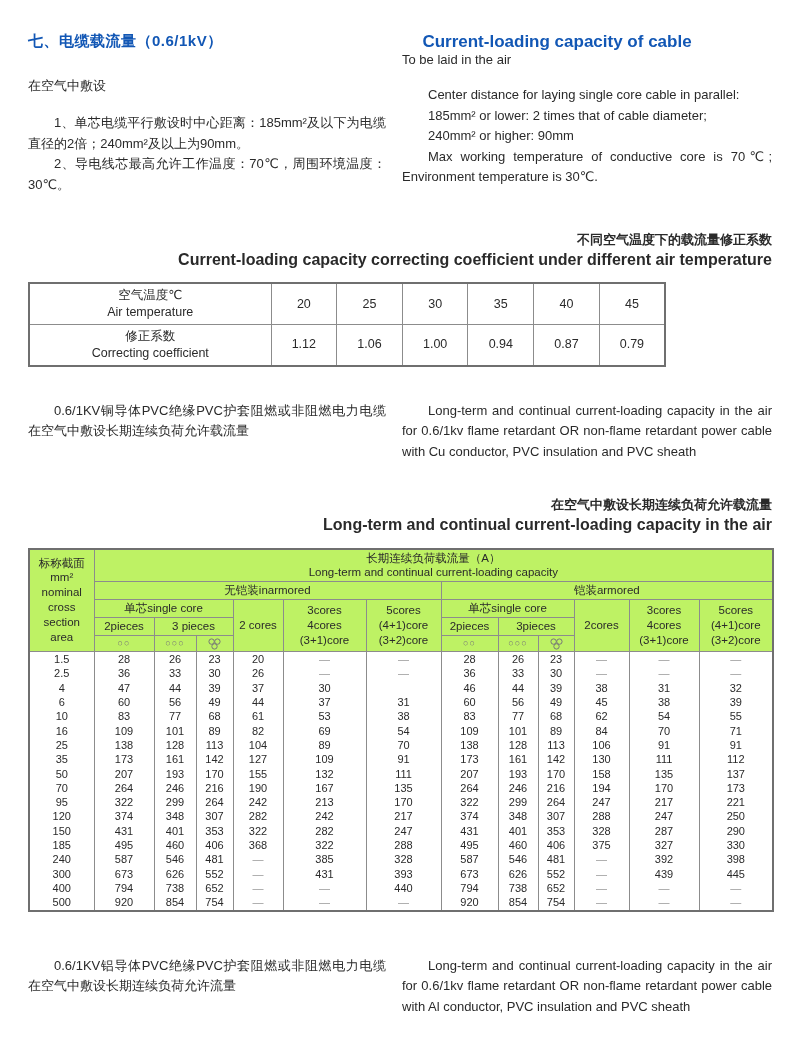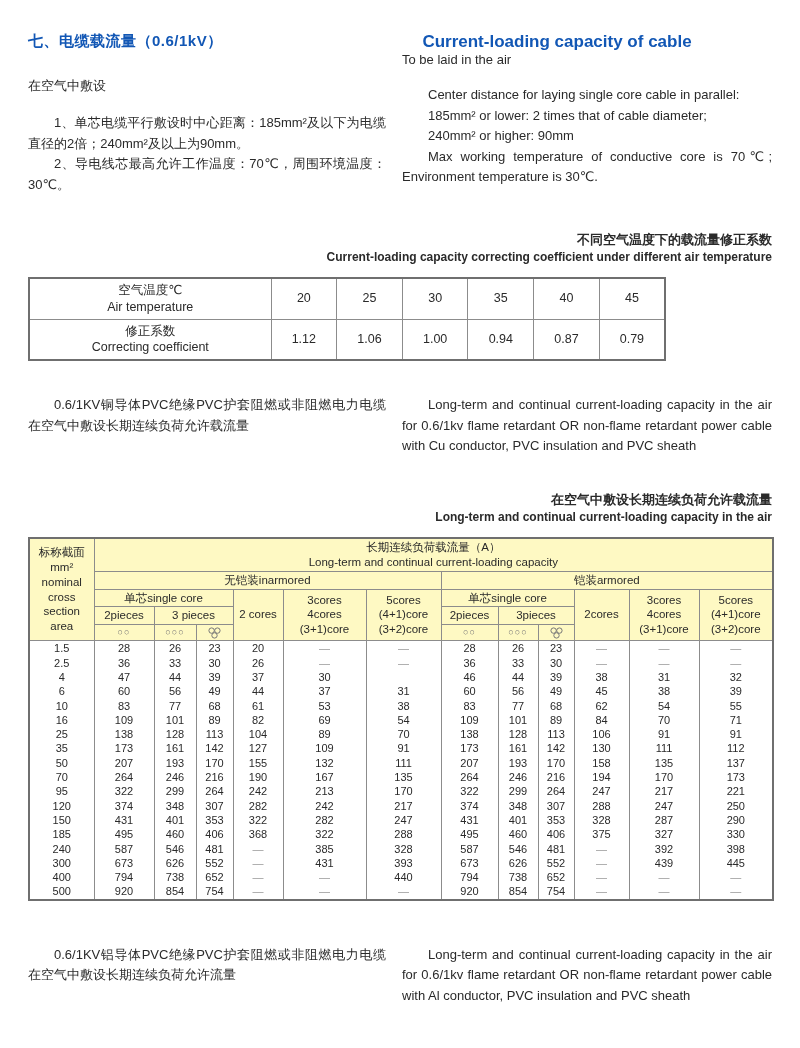--- a/index.html
+++ b/index.html
@@ -20,33 +20,33 @@
 
   .laid { font-size:13px; margin-bottom:18px; }
 
   .body-zh p, .body-en p { font-size:13px; line-height:1.58; }
   .body-zh p { text-align: justify; }
   .ind { text-indent: 2em; }
   .body-en p { text-align: justify; }
 
   .sec-title { text-align: right; margin-top: 36px; }
   .sec-title .t-zh { font-weight: bold; font-size: 13px; line-height: 1.35; }
-  .sec-title .t-en { font-weight: bold; font-size: 12px; line-height: 1.35; }
+  .sec-title .t-en { font-weight: bold; font-size: 16px; line-height: 1.35; }
 
   table { border-collapse: collapse; table-layout: fixed; }
 
   
   .corr-table { width: 638px; margin-top: 12px; border: 2px solid #6f6f6f; }
   .corr-table td { border: 1px solid #8c8c8c; text-align: center; font-size: 12.5px;
                    padding: 3px 0; font-weight: normal; line-height: 1.35; }
   .corr-table .lblcell { width: 242px; }
 
   
   .cap-table { width: 744px; margin-top: 12px; border: 2px solid #6f6f6f; font-size: 11px; }
-  .cap-table thead th { background: #fef9c3; border: 1px solid #8c8c8c; font-weight: normal;
+  .cap-table thead th { background: #bef264; border: 1px solid #8c8c8c; font-weight: normal;
                         text-align: center; font-size: 11.5px; line-height: 1.3; padding: 1px 0; }
   .cap-table thead .span-title { height: 32px; }
   .cap-table thead .hrow { height: 17px; }
   .cap-table .pre { white-space: pre-line; }
   .cap-table .sym { color: #777; font-size: 9px; letter-spacing: 1px; height: 16px; }
   .cap-table .sym svg { vertical-align: middle; }
   .cap-table tbody td { border-left: 1px solid #8c8c8c; border-right: 1px solid #8c8c8c;
                         text-align: center; height: 14.3px; line-height: 14.3px;
                         font-size: 11px; padding: 0 1px; }
   .cap-table tbody td.dash { color: #999; }

